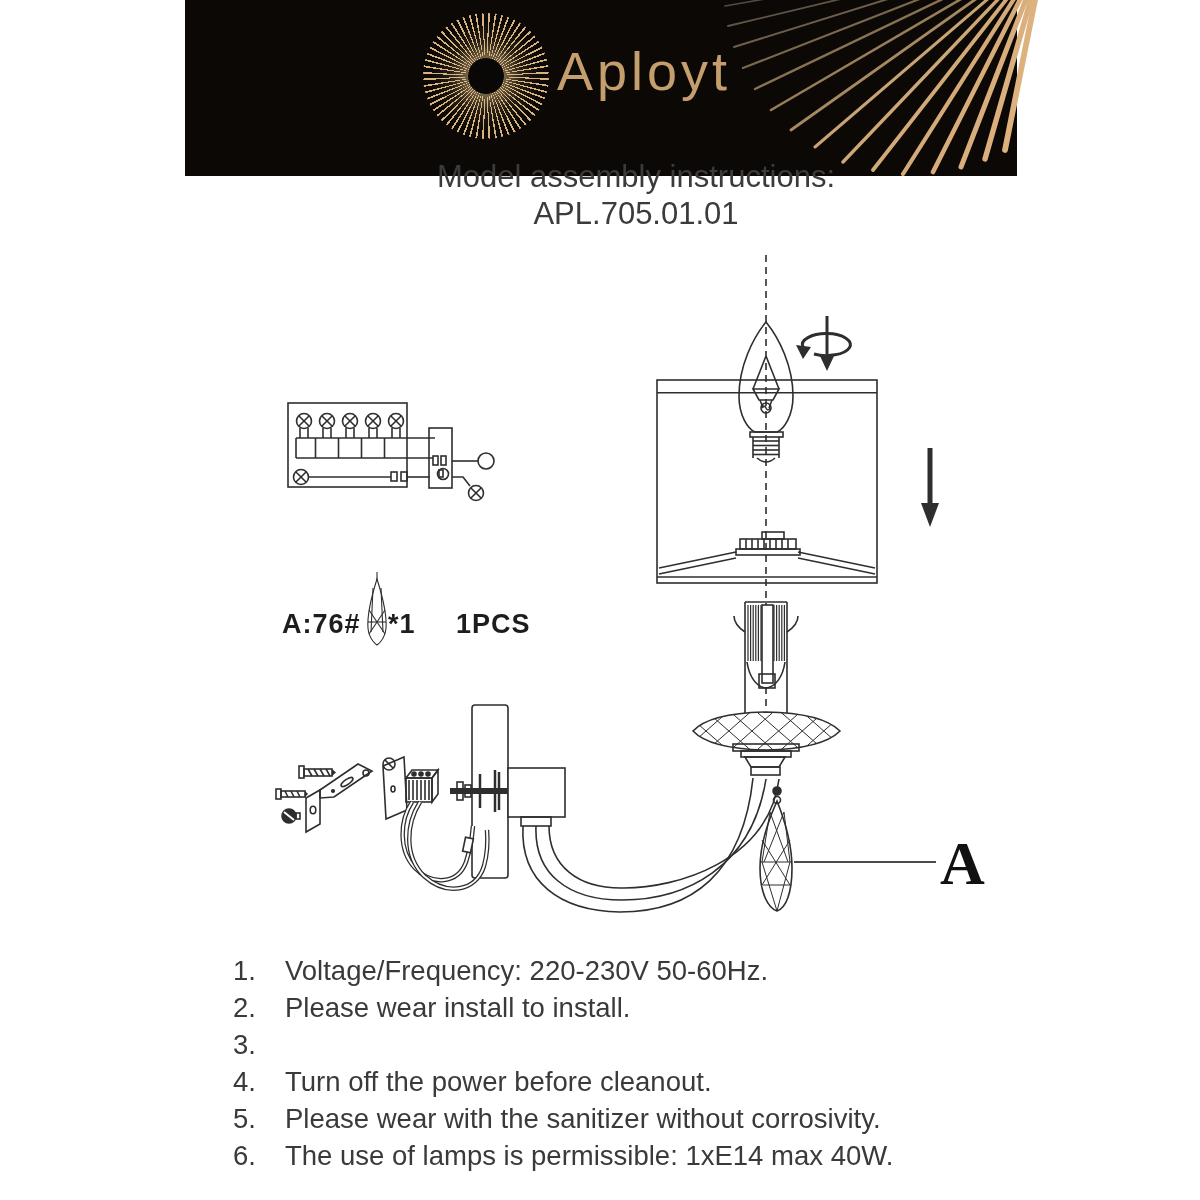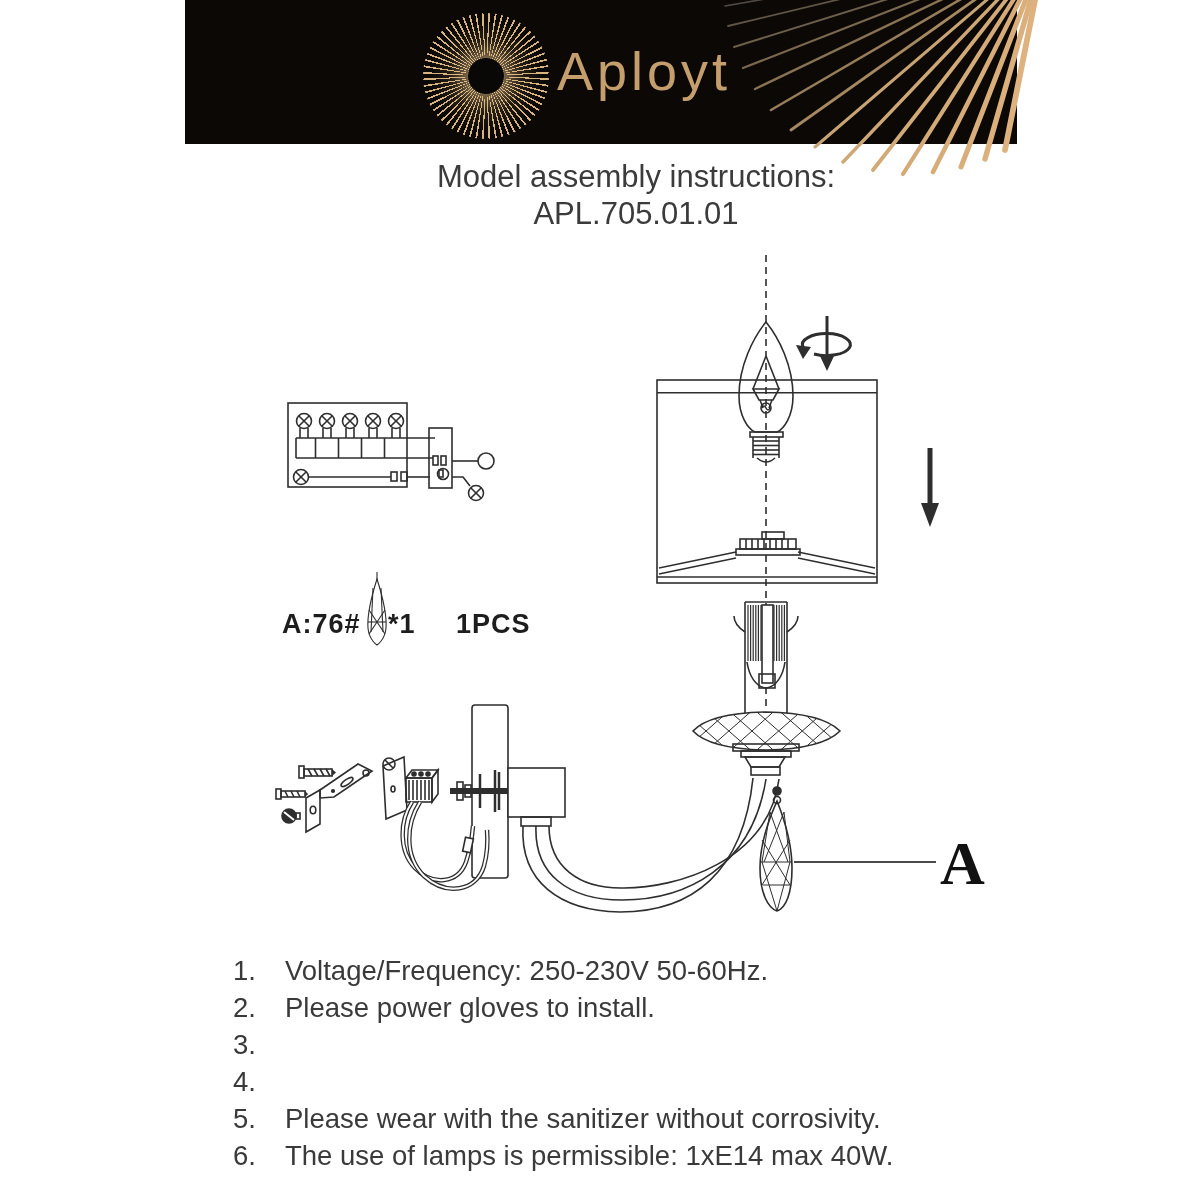--- a/index.html
+++ b/index.html
@@ -2,21 +2,21 @@
 <html><head>
 <meta charset="utf-8">
 <style>
   html,body{margin:0;padding:0;}
   body{
     width:1200px;height:1200px;position:relative;background:#ffffff;
     font-family:"Liberation Sans", sans-serif;overflow:hidden;
   }
   
   .banner{
-    position:absolute;left:185px;top:0;width:832px;height:144px;
+    position:absolute;left:185px;top:0;width:832px;height:176px;
     background:#0b0806;overflow:visible;
   }
   .sunburst{
     position:absolute;left:238px;top:13px;width:126px;height:126px;border-radius:50%;
     background:
       radial-gradient(circle at 50% 50%, rgba(240,205,150,.30) 24%, rgba(240,205,150,.10) 42%, rgba(0,0,0,0) 64%),
       repeating-conic-gradient(from 2deg, rgba(226,188,132,.95) 0deg 1.7deg, rgba(10,8,6,0) 1.7deg 6deg);
   }
   .sunburst::after{
     content:"";position:absolute;left:45px;top:45px;width:36px;height:36px;border-radius:50%;
@@ -367,31 +367,32 @@
     </g>
 
     <line x1="794" y1="862" x2="936" y2="862" stroke="#4a4a4a" stroke-width="2"></line>
     <text x="940" y="884" font-family="Liberation Serif, serif" font-size="62" font-weight="bold" fill="#111111" stroke="none">A</text>
   </g>
 </svg>
 
 <div class="instructions">
   <div class="row">
     <span class="num">1.</span>
-    <span class="txt">Voltage/Frequency: 250-230V 50-60Hz.</span>
+    <span class="txt">Voltage/Frequency: 220-230V 50-60Hz.</span>
   </div>
   <div class="row">
     <span class="num">2.</span>
-    <span class="txt">Please power gloves to install.</span>
+    <span class="txt">Please wear install to install.</span>
   </div>
   <div class="row">
     <span class="num">3.</span>
   </div>
   <div class="row">
     <span class="num">4.</span>
+    <span class="txt">Turn off the power before cleanout.</span>
   </div>
   <div class="row">
     <span class="num">5.</span>
     <span class="txt">Please wear with the sanitizer without corrosivity.</span>
   </div>
   <div class="row">
     <span class="num">6.</span>
     <span class="txt">The use of lamps is permissible: 1xE14 max 40W.</span>
   </div>
 </div>

